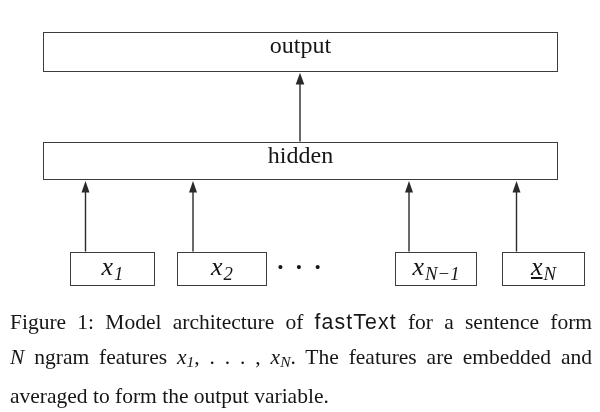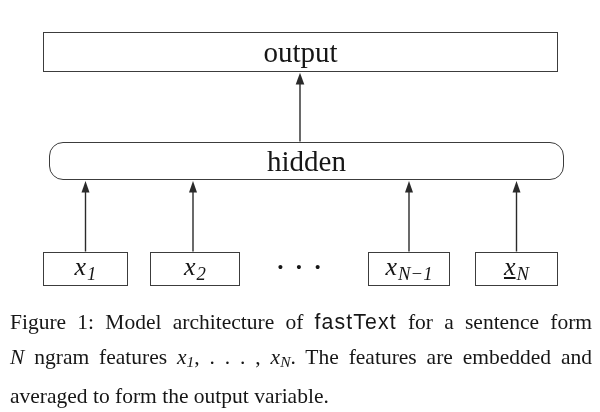--- a/index.html
+++ b/index.html
@@ -10,31 +10,31 @@
     font-family:"Liberation Serif","DejaVu Serif",serif;
   }
   
   .arrows{position:absolute;left:0;top:0;}
   .arrows line{stroke:var(--arrow,#2a2a2a);stroke-width:1.4;}
   .arrows polygon{fill:var(--arrow,#2a2a2a);}
   
   .layer-box{
     position:absolute;box-sizing:border-box;
     border:1.7px solid var(--box-border,#3c3c3c);
-    display:flex;align-items:center;justify-content:center;
-    font-size:29px;line-height:1;background:transparent;
+    display:flex;justify-content:center;
+    font-size:24px;line-height:1;background:transparent;
   }
   .box-output{left:43px;top:32px;width:515px;height:40px;}
-  .box-hidden{left:49px;top:142px;width:515px;height:38px;border-radius:14px;}
+  .box-hidden{left:43px;top:142px;width:515px;height:38px;}
   
   .input-box{
     position:absolute;top:252px;height:34px;box-sizing:border-box;
     border:1.6px solid var(--box-border,#3c3c3c);
     display:flex;align-items:center;justify-content:center;
-    font-style:italic;font-size:26px;line-height:1;
+    font-style:italic;font-size:26px;line-height:1;margin-left:27px;
   }
   .b1{left:43px;width:85px;}
   .b2{left:150px;width:90px;}
   .b3{left:368px;width:82px;}
   .b4{left:475px;width:83px;text-decoration:underline;}
   .msub{font-size:0.72em;vertical-align:-0.24em;margin-left:1px;font-style:italic;}
   
   .dots{
     position:absolute;left:276px;top:250px;width:48px;height:34px;
     display:flex;align-items:center;justify-content:center;

